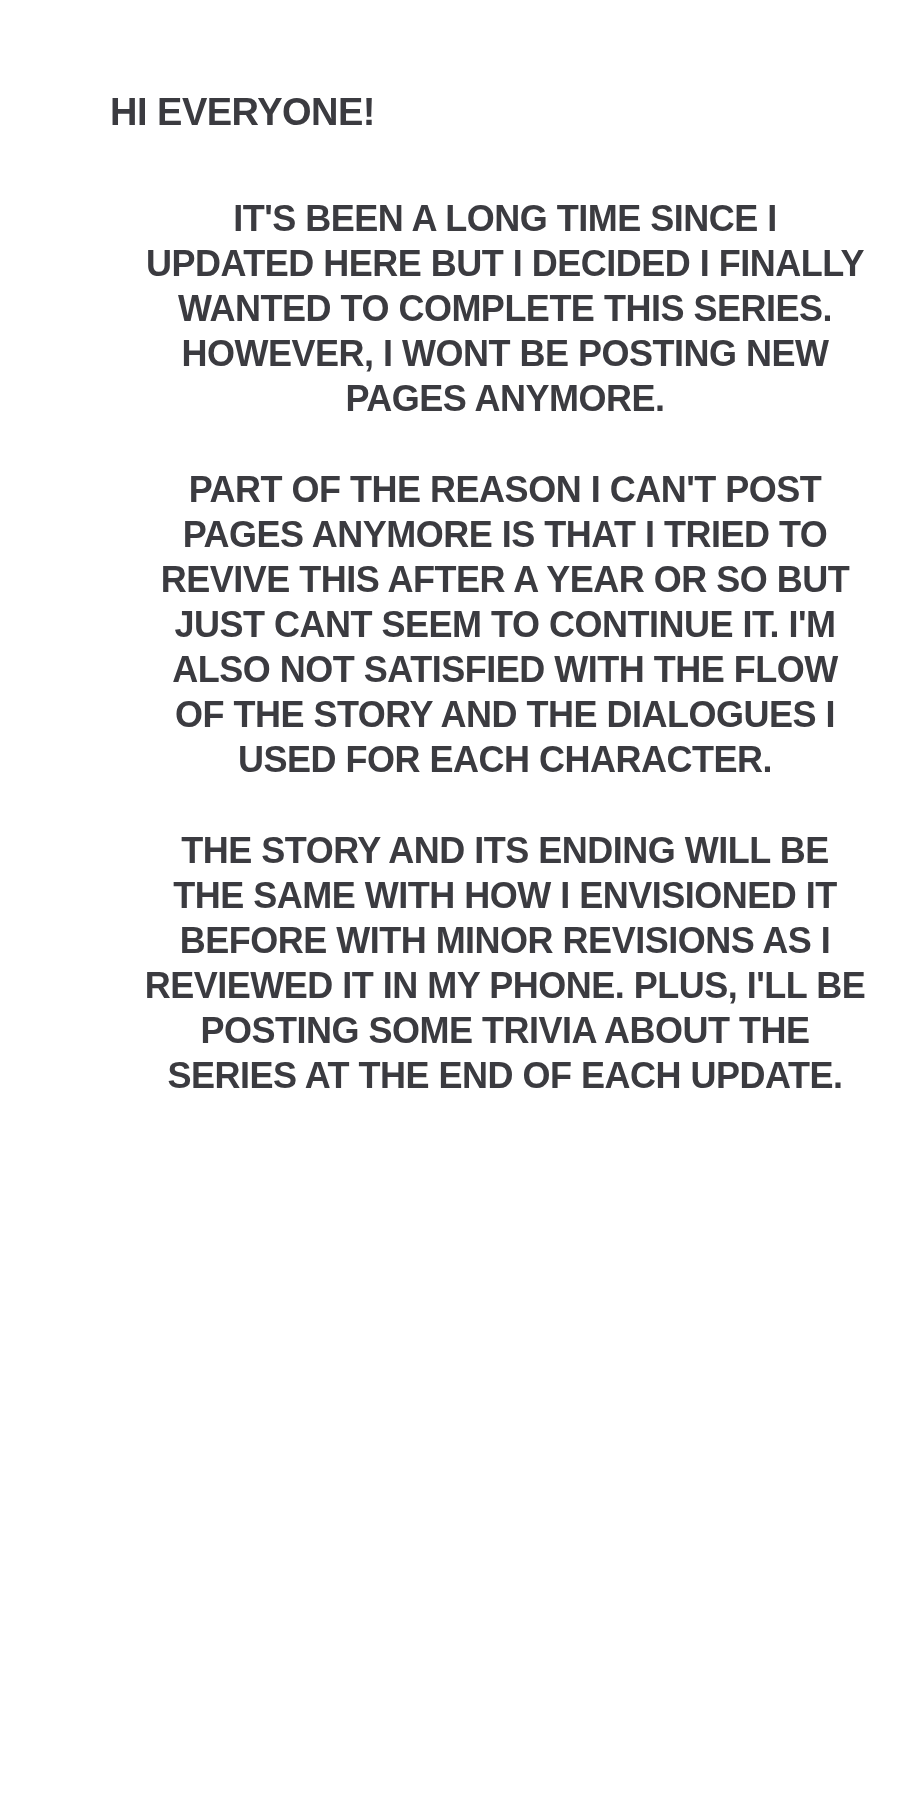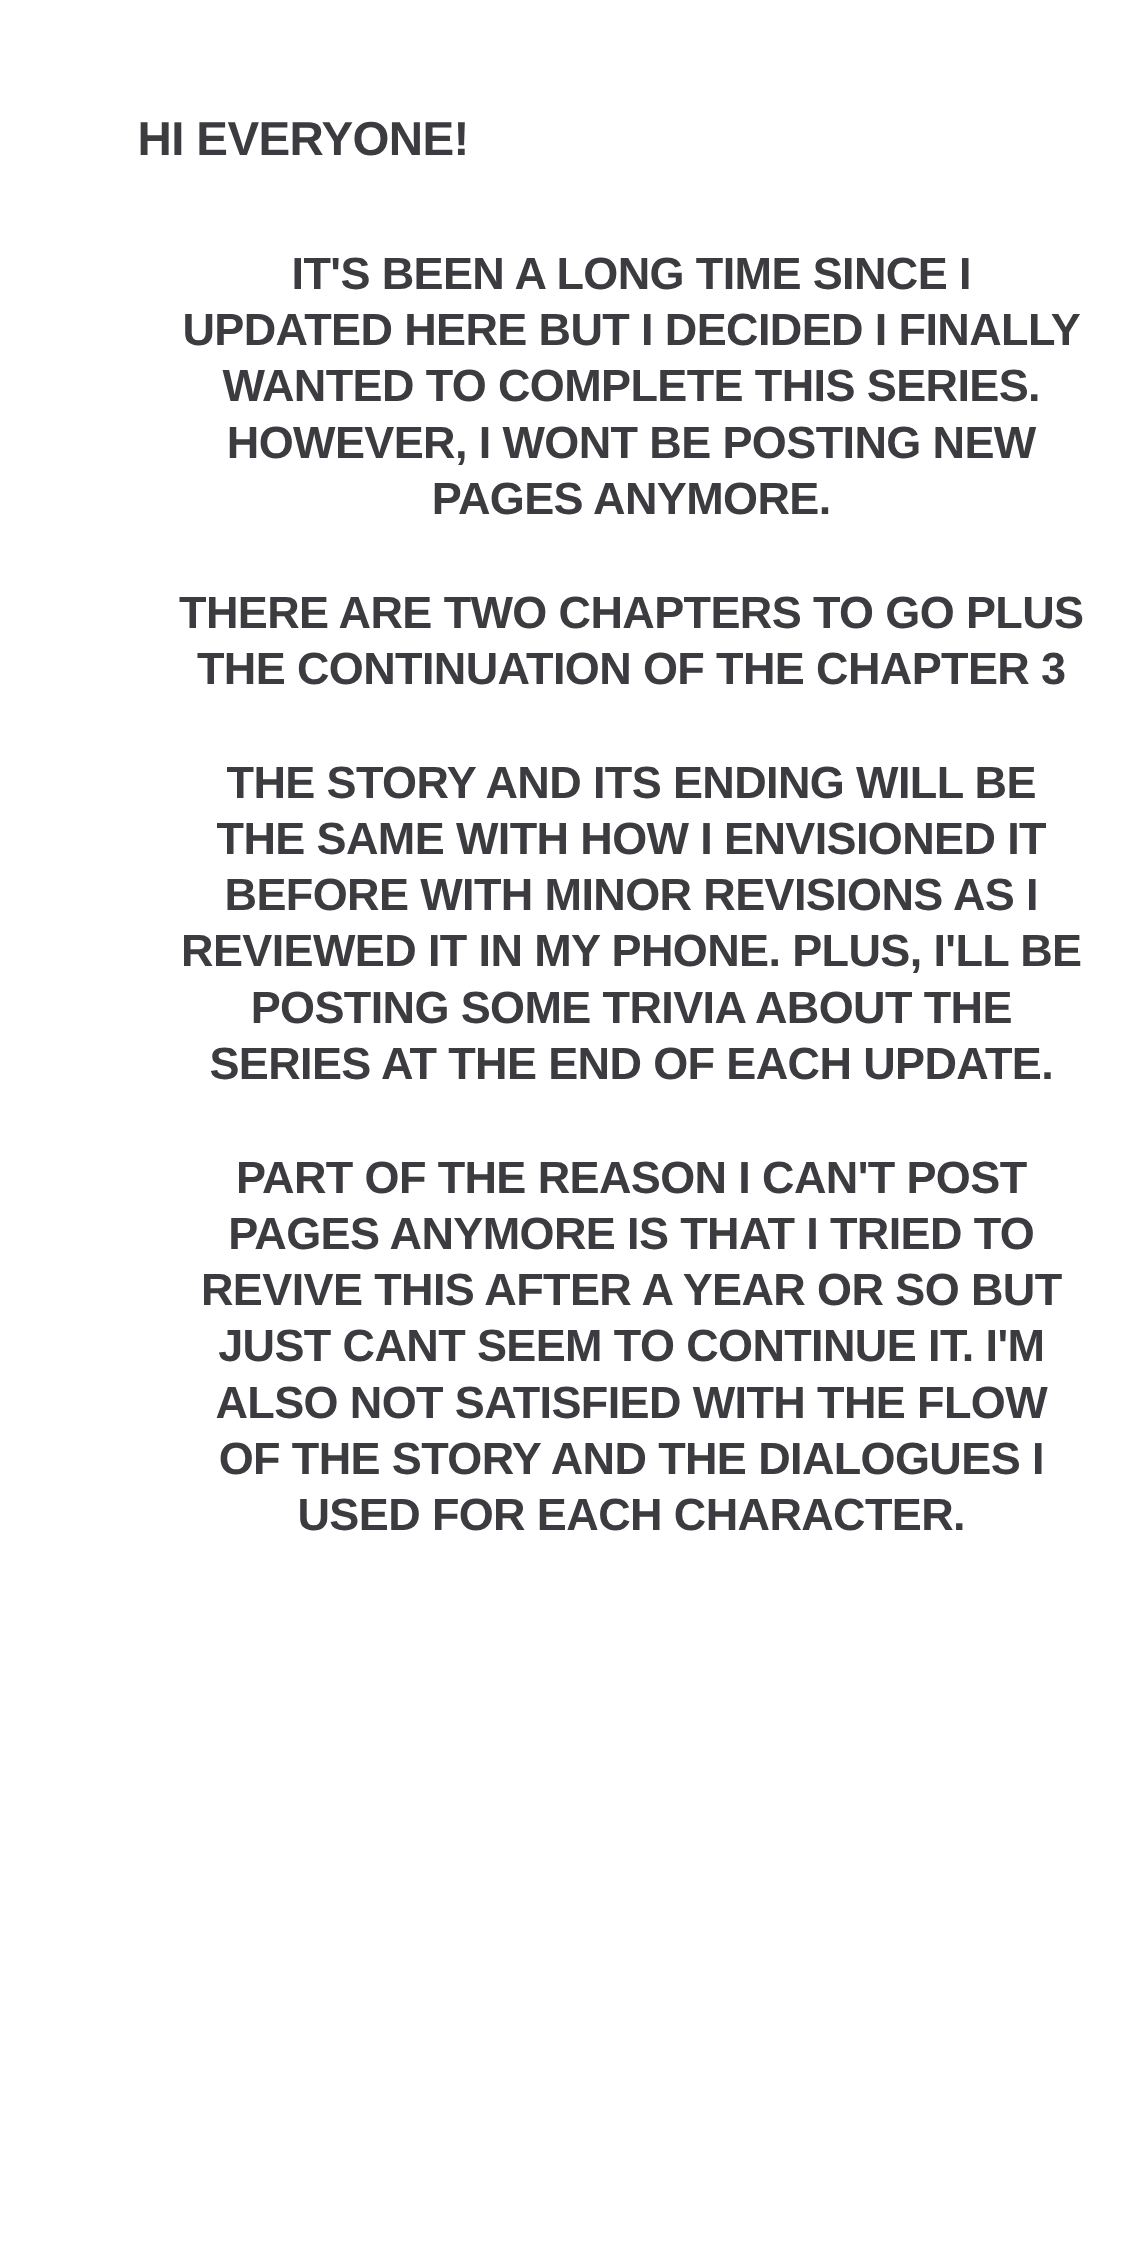--- a/index.html
+++ b/index.html
@@ -57,34 +57,32 @@
 <div class="page">
   <div class="letter">
     <h1 class="heading">HI EVERYONE!</h1>
 
     <p class="para">IT'S BEEN A LONG TIME SINCE I
 UPDATED HERE BUT I DECIDED I FINALLY
 WANTED TO COMPLETE THIS SERIES.
 HOWEVER, I WONT BE POSTING NEW
 PAGES ANYMORE.</p>
 
-    <p class="para">THERE ARE TWO CHAPTERS TO GO PLUS
-THE CONTINUATION OF THE CHAPTER 3</p>
 
-
-    <p class="para">THE STORY AND ITS ENDING WILL BE
-THE SAME WITH HOW I ENVISIONED IT
-BEFORE WITH MINOR REVISIONS AS I
-REVIEWED IT IN MY PHONE. PLUS, I'LL BE
-POSTING SOME TRIVIA ABOUT THE
-SERIES AT THE END OF EACH UPDATE.</p>
 
     <p class="para">PART OF THE REASON I CAN'T POST
 PAGES ANYMORE IS THAT I TRIED TO
 REVIVE THIS AFTER A YEAR OR SO BUT
 JUST CANT SEEM TO CONTINUE IT. I'M
 ALSO NOT SATISFIED WITH THE FLOW
 OF THE STORY AND THE DIALOGUES I
 USED FOR EACH CHARACTER.</p>
+
+    <p class="para">THE STORY AND ITS ENDING WILL BE
+THE SAME WITH HOW I ENVISIONED IT
+BEFORE WITH MINOR REVISIONS AS I
+REVIEWED IT IN MY PHONE. PLUS, I'LL BE
+POSTING SOME TRIVIA ABOUT THE
+SERIES AT THE END OF EACH UPDATE.</p>
   </div>
 
   <div class="signature">-XEL</div>
 </div>
 
 </body></html>

